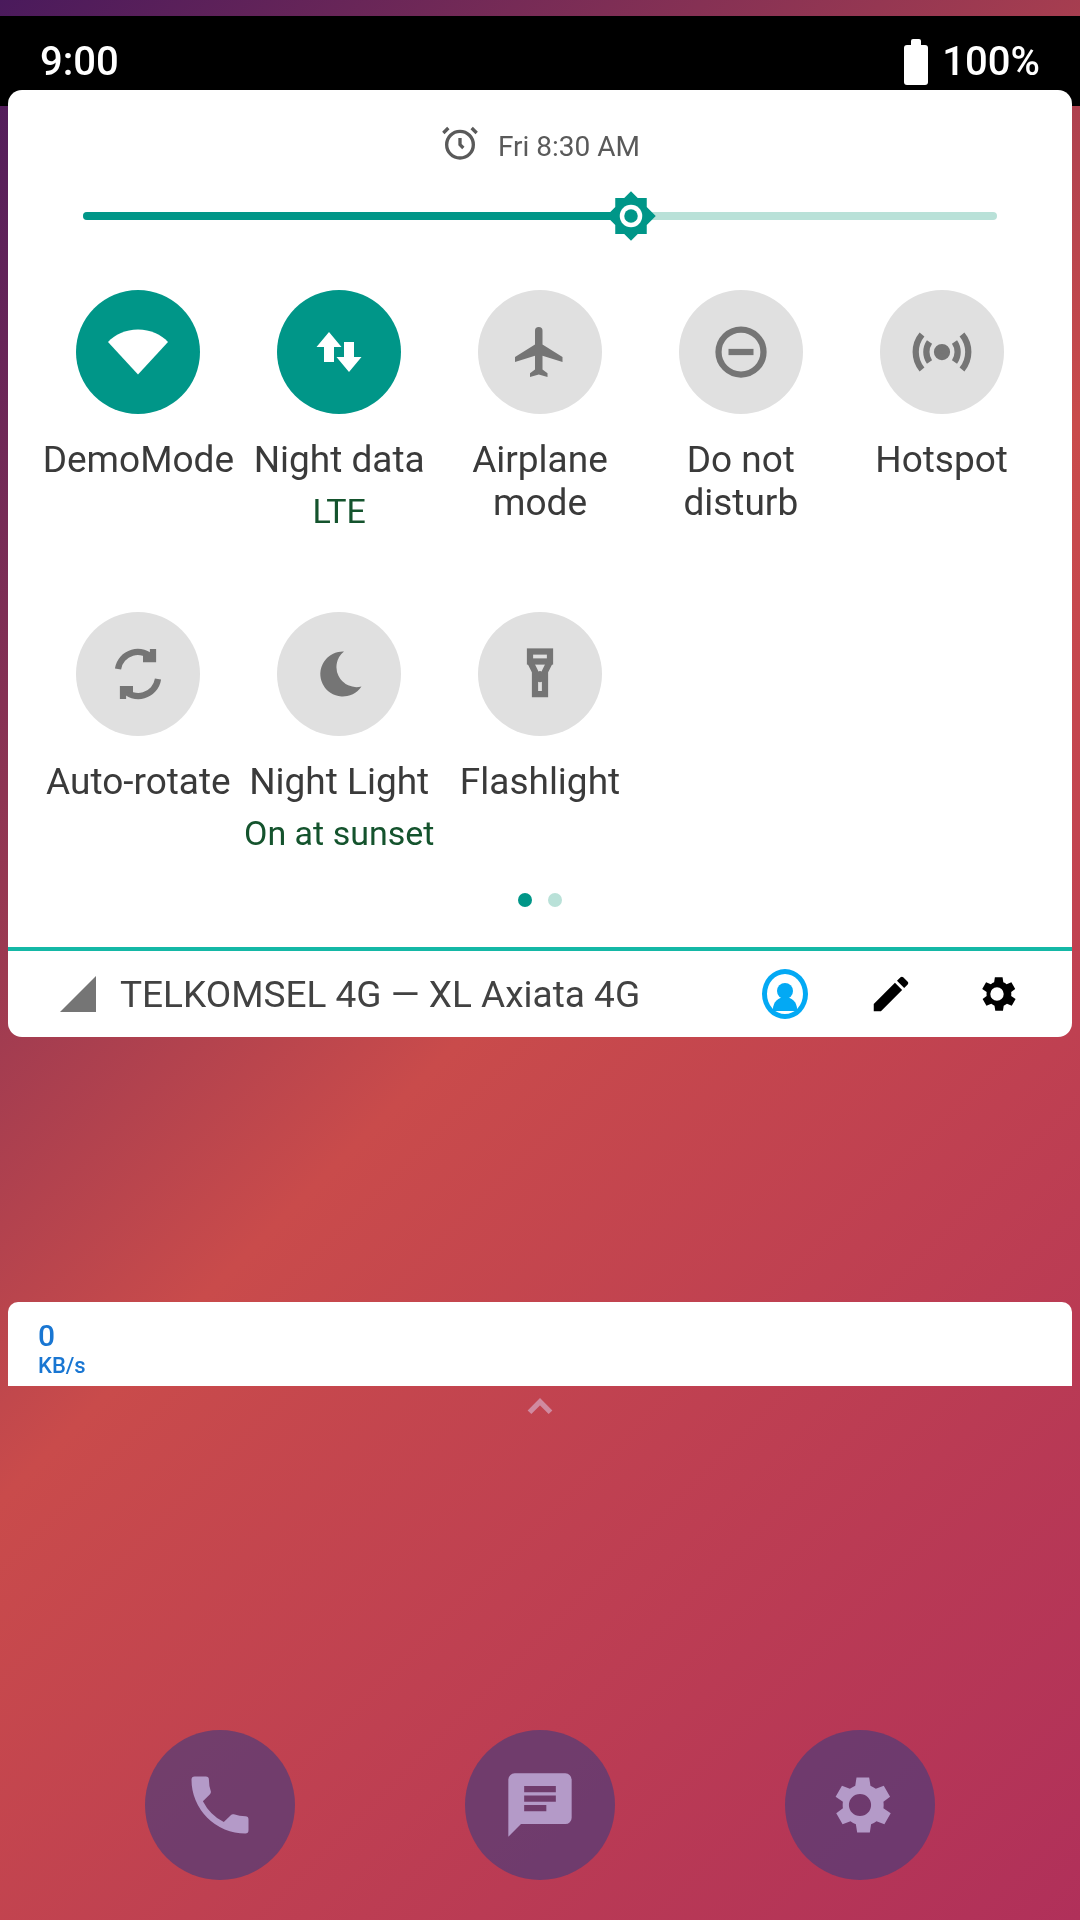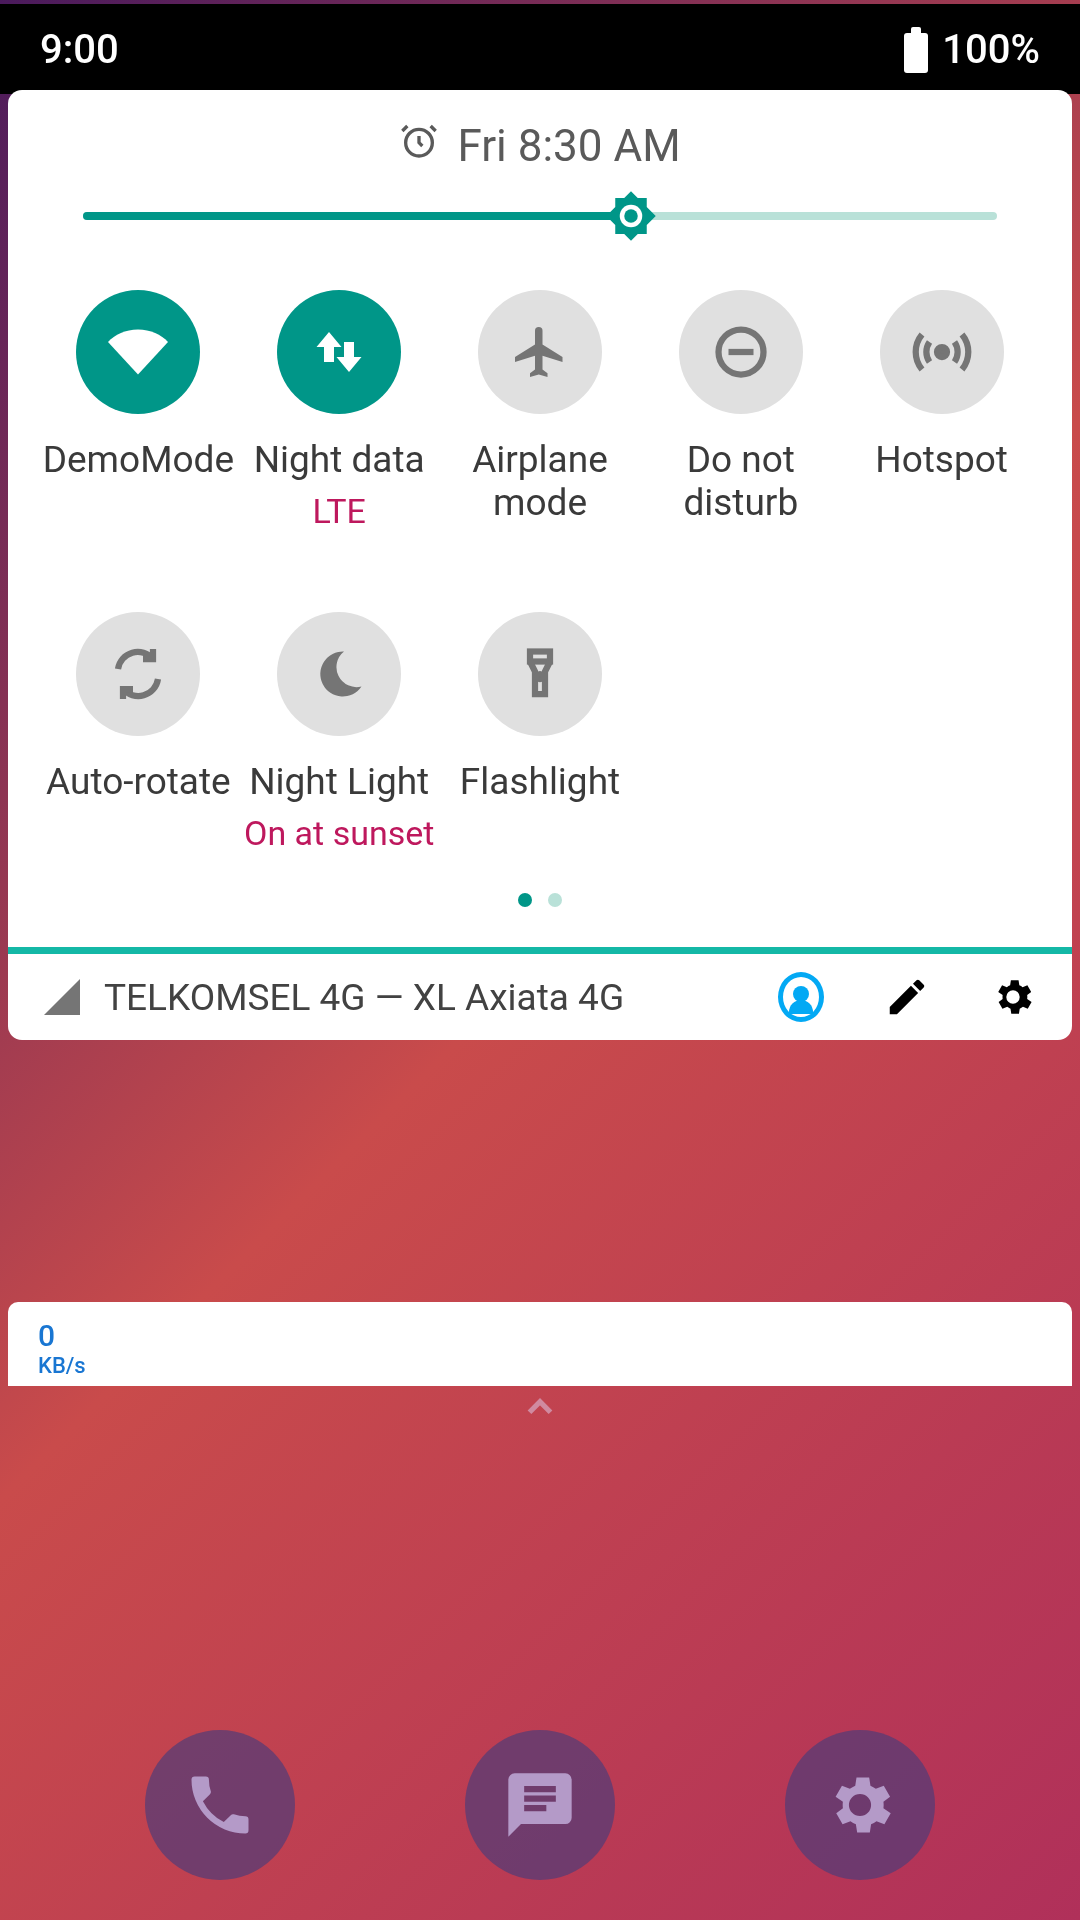--- a/index.html
+++ b/index.html
@@ -4,39 +4,39 @@
 <style>
   * { margin: 0; padding: 0; box-sizing: border-box; font-family: Roboto, 'Helvetica Neue', Arial, sans-serif; }
   html, body { width: 1080px; height: 1920px; overflow: hidden; }
   body {
     background: linear-gradient(135deg, #4a1a5c 0%, #c94b4b 50%, #b0305a 100%);
     position: relative;
   }
 
   
   .status-bar {
-    position: absolute; top: 4px; left: 0; right: 0; height: 90px;
+    position: absolute; top: 16px; left: 0; right: 0; height: 90px;
     background: #000; color: #fff;
     display: flex; align-items: center; justify-content: space-between;
     padding: 0 40px; font-size: 40px; font-weight: 500;
   }
   .status-right { display: flex; align-items: flex-end; gap: 14px; }
   .battery-icon { width: 24px; height: 40px; background: #fff; border-radius: 3px; position: relative; }
   .battery-icon::before { content: ''; position: absolute; top: -6px; left: 7px; width: 10px; height: 6px; background: #fff; border-radius: 2px 2px 0 0; }
 
   
   .panel {
     position: absolute; top: 90px; left: 8px; right: 8px;
     background: #fff; border-radius: 14px;
     display: flex; flex-direction: column;
   }
 
   .panel-header {
     height: 72px; display: flex; align-items: center; justify-content: center; gap: 18px;
-    color: #5a5a5a; font-size: 44px; margin-top: 20px;
+    color: #5a5a5a; font-size: 28px; margin-top: 20px;
   }
 
   .brightness-wrap { padding: 30px 75px 40px; }
   .brightness-track {
     position: relative; height: 8px; background: #b9e1d8; border-radius: 4px;
   }
   .brightness-fill {
     position: absolute; left: 0; top: 0; bottom: 0; width: 60%;
     background: #009688; border-radius: 4px;
   }
@@ -53,30 +53,30 @@
   }
   .tile { display: flex; flex-direction: column; align-items: center; gap: 24px; }
   .tile-circle {
     width: 124px; height: 124px; border-radius: 50%;
     display: flex; align-items: center; justify-content: center;
   }
   .tile-circle.active { background: #009688; color: #fff; }
   .tile-circle.inactive { background: #e0e0e0; color: #757575; }
   .tile-circle svg { width: 60px; height: 60px; }
   .tile-label { font-size: 37px; color: #3a3a3a; text-align: center; }
-  .tile-sub { font-size: 34px; color: #be185d; text-align: center; margin-top: -14px; }
+  .tile-sub { font-size: 34px; color: #14532d; text-align: center; margin-top: -14px; }
 
   .dots { display: flex; justify-content: center; gap: 16px; padding: 30px 0 40px; }
   .dot { width: 14px; height: 14px; border-radius: 50%; }
   .dot.active { background: #009688; }
   .dot.inactive { background: #b9e1d8; }
 
   .panel-footer {
-    border-top: 7px solid #14b8a6;
-    display: flex; align-items: center; padding: 20px 36px; gap: 14px;
+    border-top: 4px solid #14b8a6;
+    display: flex; align-items: center; padding: 20px 52px; gap: 14px;
   }
   .carrier { display: flex; align-items: center; gap: 24px; flex: 1; color: #424242; font-size: 37px; }
   .signal-tri { width: 0; height: 0; border-style: solid; border-width: 0 0 36px 36px; border-color: transparent transparent #757575 transparent; }
   .footer-icons { display: flex; align-items: center; gap: 60px; }
   .footer-icon { width: 46px; height: 46px; display:flex; align-items:center; justify-content:center; }
   .user-circle {
     width: 50px; height: 50px; border: 5px solid #03a9f4; border-radius: 50%;
     display:flex; align-items:center; justify-content:center;
   }
   .user-circle .dot2 { width: 16px; height: 16px; background: #03a9f4; border-radius: 50%; margin-top:-6px;}

